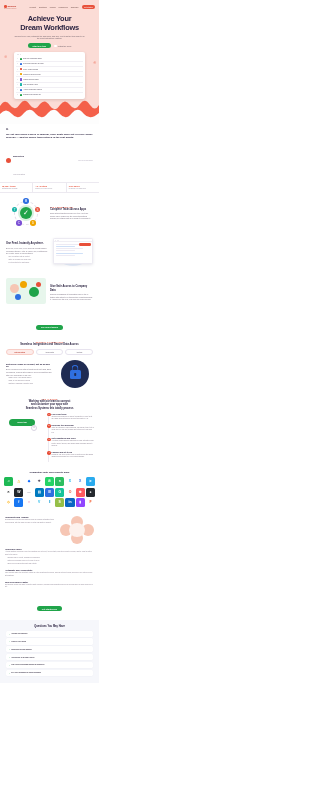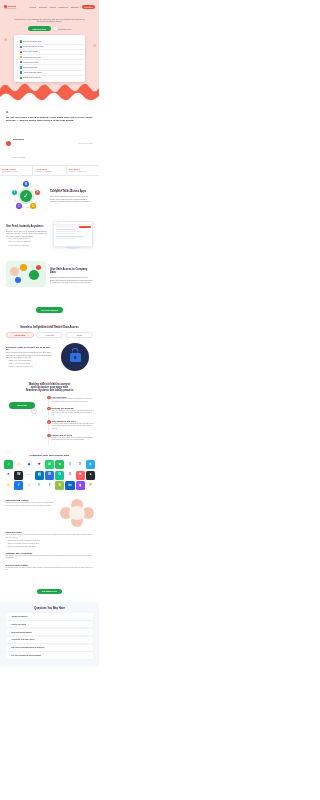--- a/index.html
+++ b/index.html
@@ -279,20 +279,24 @@
         <span class="nav-link">Product</span>
         <span class="nav-link">Solutions</span>
         <span class="nav-link">Pricing</span>
         <span class="nav-link">Resources</span>
         <span class="nav-link">Company</span>
         <span class="nav-cta">Get started</span>
       </div>
     </nav>
 
     <div class="hero-body">
+      <h1 class="hero-title">
+        <span>Achieve Your</span><br>
+        <span>Dream Workflows</span>
+      </h1>
       <p class="hero-sub">Connect every app, automate the busywork, and give your team the time back to do the work that actually matters.</p>
       <div class="hero-actions">
         <button class="btn-green">Start free trial</button>
         <span class="btn-ghost">
           <span class="play-dot"></span>
           <span>Watch the demo</span>
         </span>
       </div>
     </div>
 

